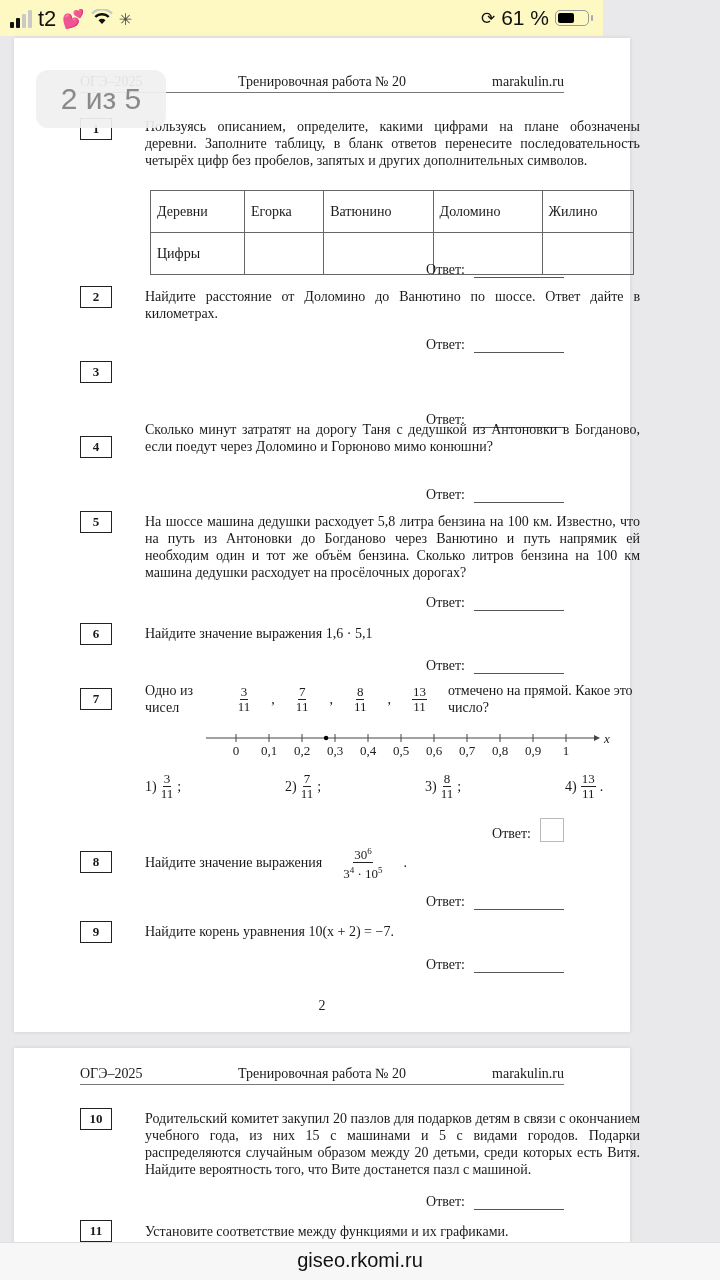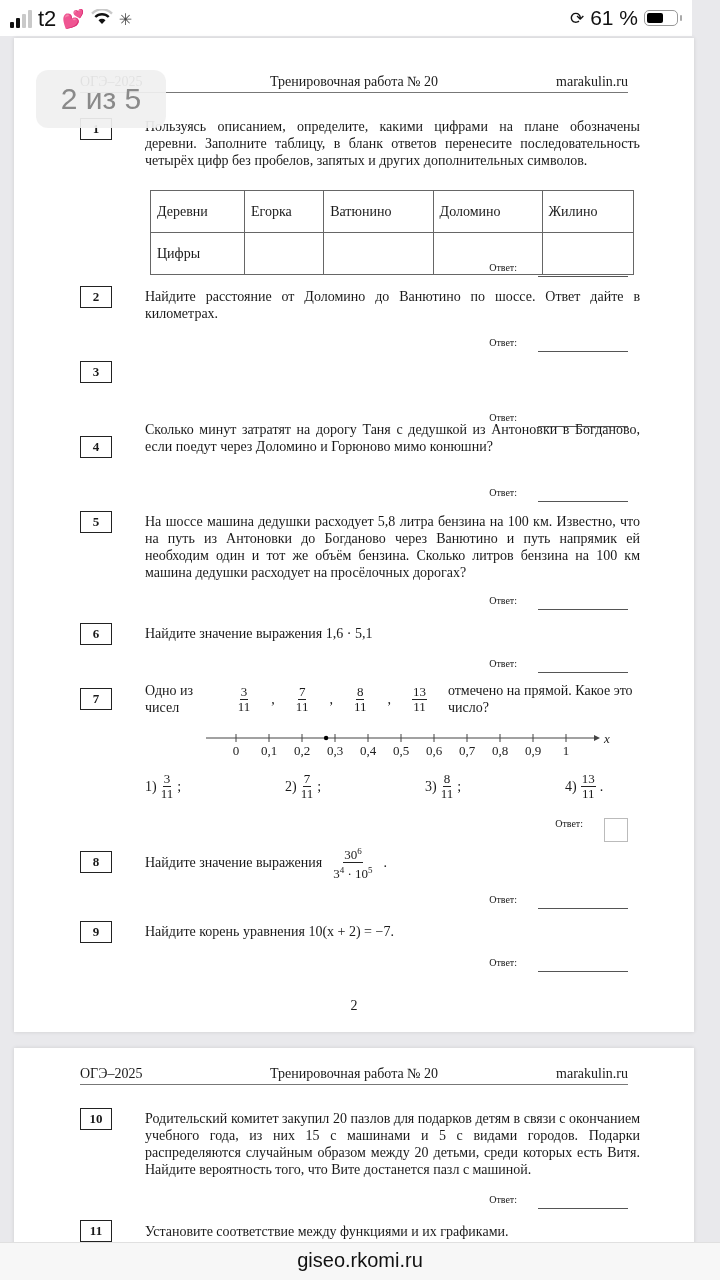--- a/index.html
+++ b/index.html
@@ -1,41 +1,41 @@
 <!DOCTYPE html>
 <html><head>
 <meta charset="utf-8">
 <style>
   html,body{margin:0;padding:0;}
   body{width:720px;height:1280px;overflow:hidden;background:#e9e9ec;position:relative;font-family:"Liberation Serif","DejaVu Serif",serif;color:#1a1a1a;}
-  .statusbar{position:absolute;left:0;top:0;width:692px;height:36px;background:#ffffff;font-family:"Liberation Sans","DejaVu Sans",sans-serif;}
+  .statusbar{position:absolute;left:0;top:0;width:603px;height:36px;background:#fef9c3;font-family:"Liberation Sans","DejaVu Sans",sans-serif;}
   .sb-left{position:absolute;left:10px;top:6px;display:flex;align-items:center;gap:6px;font-size:22px;color:#111;}
   .bars{display:flex;align-items:flex-end;gap:2px;height:18px;}
   .bars i{display:block;width:4px;border-radius:1px;background:#111;}
   .bars i.off{background:#c9c9c9;}
   .hearts{color:#e8349a;font-size:18px;}
   .wifi{font-size:18px;}
   .spin{color:#444;font-size:16px;}
   .sb-time{position:absolute;left:0;right:0;top:5px;text-align:center;font-size:22px;font-weight:bold;color:#111;}
   .sb-right{position:absolute;right:14px;top:6px;display:flex;align-items:center;gap:6px;font-size:21px;color:#111;}
   .lock-rot{font-size:17px;}
   .battery{width:34px;height:16px;border:1.5px solid #999;border-radius:5px;position:relative;box-sizing:border-box;}
   .battery .lvl{position:absolute;left:2px;top:2px;bottom:2px;background:#000;border-radius:2px;}
   .battery:after{content:"";position:absolute;right:-5px;top:4px;width:2px;height:6px;background:#aaa;border-radius:1px;}
-  .page{position:absolute;left:14px;width:680px;background:#fff;box-shadow:0 0 4px rgba(0,0,0,.12);}
+  .page{position:absolute;left:14px;width:616px;background:#fff;box-shadow:0 0 4px rgba(0,0,0,.12);}
   .page1{top:38px;height:994px;}
   .page2{top:1048px;height:200px;}
   .phead{position:absolute;left:66px;right:66px;height:22px;border-bottom:1.5px solid #777;font-size:14px;}
   .phead .l{position:absolute;left:0;top:4px;}
   .phead .c{position:absolute;left:0;right:0;text-align:center;top:4px;}
   .phead .r{position:absolute;right:0;top:4px;margin-left:6px;}
   .pager{position:absolute;left:36px;top:70px;width:130px;height:58px;border-radius:12px;background:rgba(240,240,240,.93);font-family:"Liberation Sans","DejaVu Sans",sans-serif;font-size:30px;color:#8a8a8a;text-align:center;line-height:58px;z-index:5;}
   .qnum{position:absolute;left:66px;width:30px;height:20px;border:1.5px solid #222;font-size:13px;font-weight:bold;text-align:center;line-height:20px;}
   .qtext{position:absolute;left:131px;width:495px;font-size:14px;line-height:17px;text-align:justify;}
-  .answer{position:absolute;right:66px;font-size:10px;display:flex;gap:21px;}
+  .answer{position:absolute;right:66px;font-size:14px;display:flex;align-items:flex-end;gap:9px;}
   .answer .line{display:inline-block;width:90px;border-bottom:1px solid #555;height:14px;}
   .answer .box{display:inline-block;width:22px;height:22px;border:1px solid #bbb;}
   table.q1{position:absolute;left:136px;top:152px;width:484px;border-collapse:collapse;font-size:14px;}
   table.q1 td{border:1px solid #666;height:25px;padding:8px 6px;}
   .frac{display:inline-flex;flex-direction:column;align-items:center;vertical-align:middle;font-size:13px;line-height:14px;margin:0 1px;}
   .frac .n{border-bottom:1px solid #222;padding:0 1px;}
   .nl{position:absolute;left:180px;top:690px;width:420px;height:30px;}
   .opts{position:absolute;left:131px;top:734px;width:470px;font-size:14px;}
   .opt{position:absolute;display:flex;align-items:center;gap:3px;}
   .pnum{position:absolute;left:0;right:0;top:960px;text-align:center;font-size:14px;}
@@ -223,21 +223,21 @@
         </span>
         <span>.</span>
       </div>
   </div>
   <div class="answer" style="top:780px">
       <span>Ответ:</span>
       <span class="box"></span>
     </div>
 
   <div class="qnum" style="top:813px">8</div>
-  <div class="qtext" style="top:806px;display:flex;align-items:center;gap:10px;text-align:left">
+  <div class="qtext" style="top:806px;display:flex;align-items:center;gap:20px;text-align:left">
     <span>Найдите значение выражения</span>
     <span class="frac">
       <span class="n"><span>30</span><sup>6</sup></span>
       <span><span>3</span><sup>4</sup> · <span>10</span><sup>5</sup></span>
     </span>.
   </div>
   <div class="answer" style="top:856px">
       <span>Ответ:</span>
       <span class="line"></span>
     </div>

